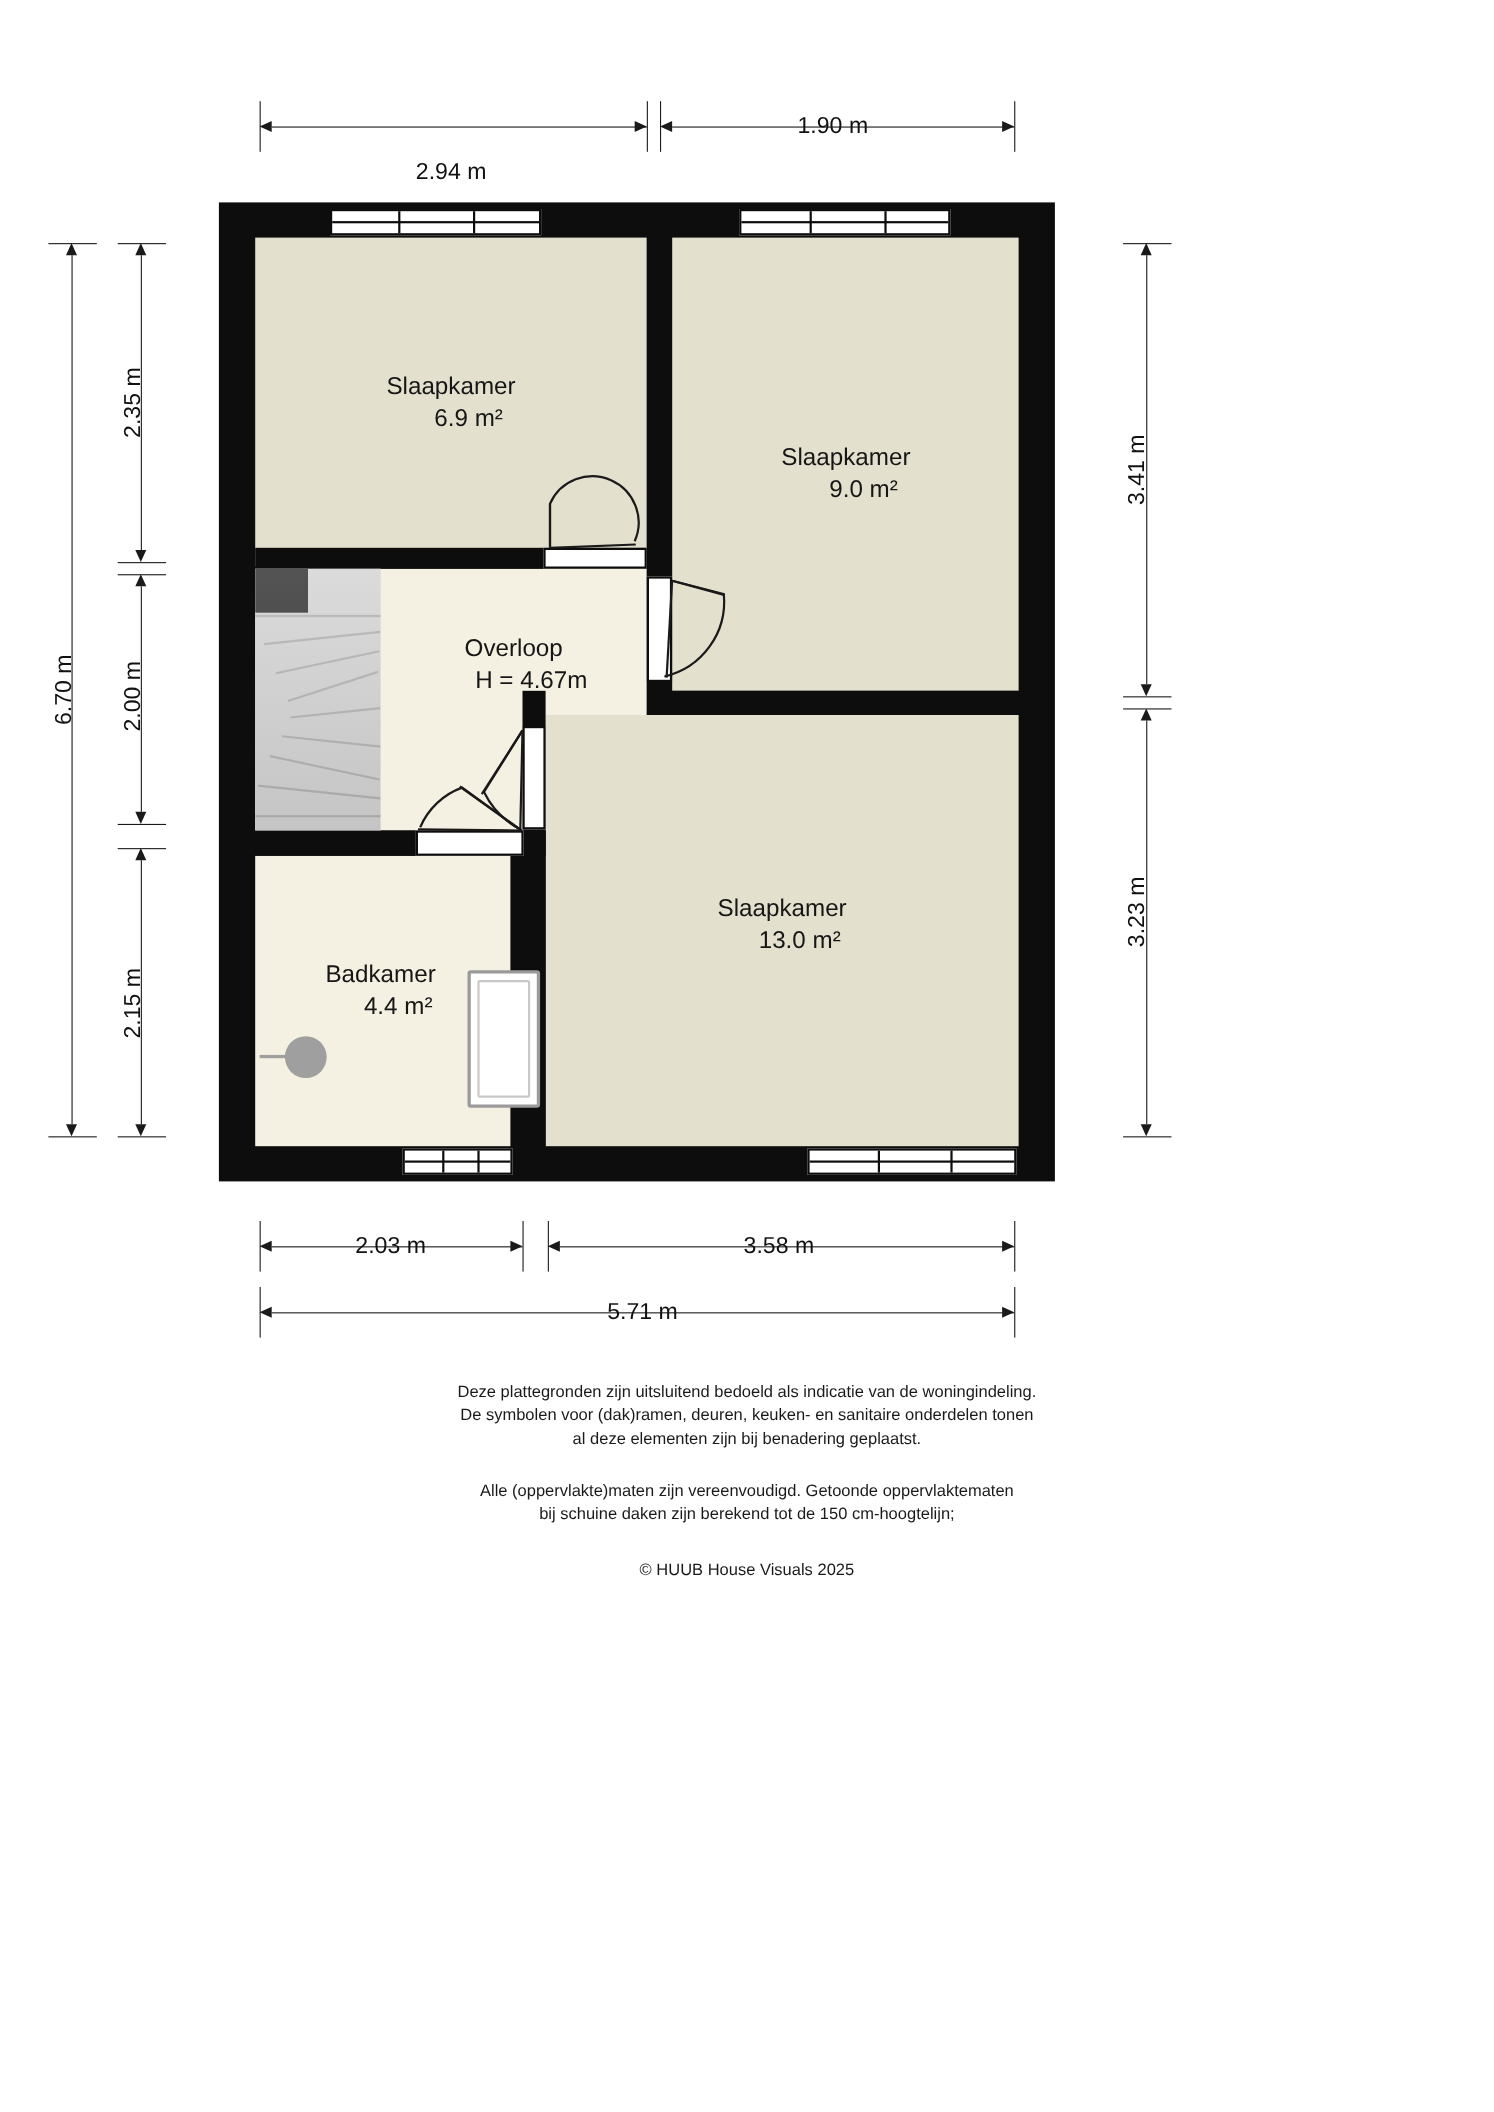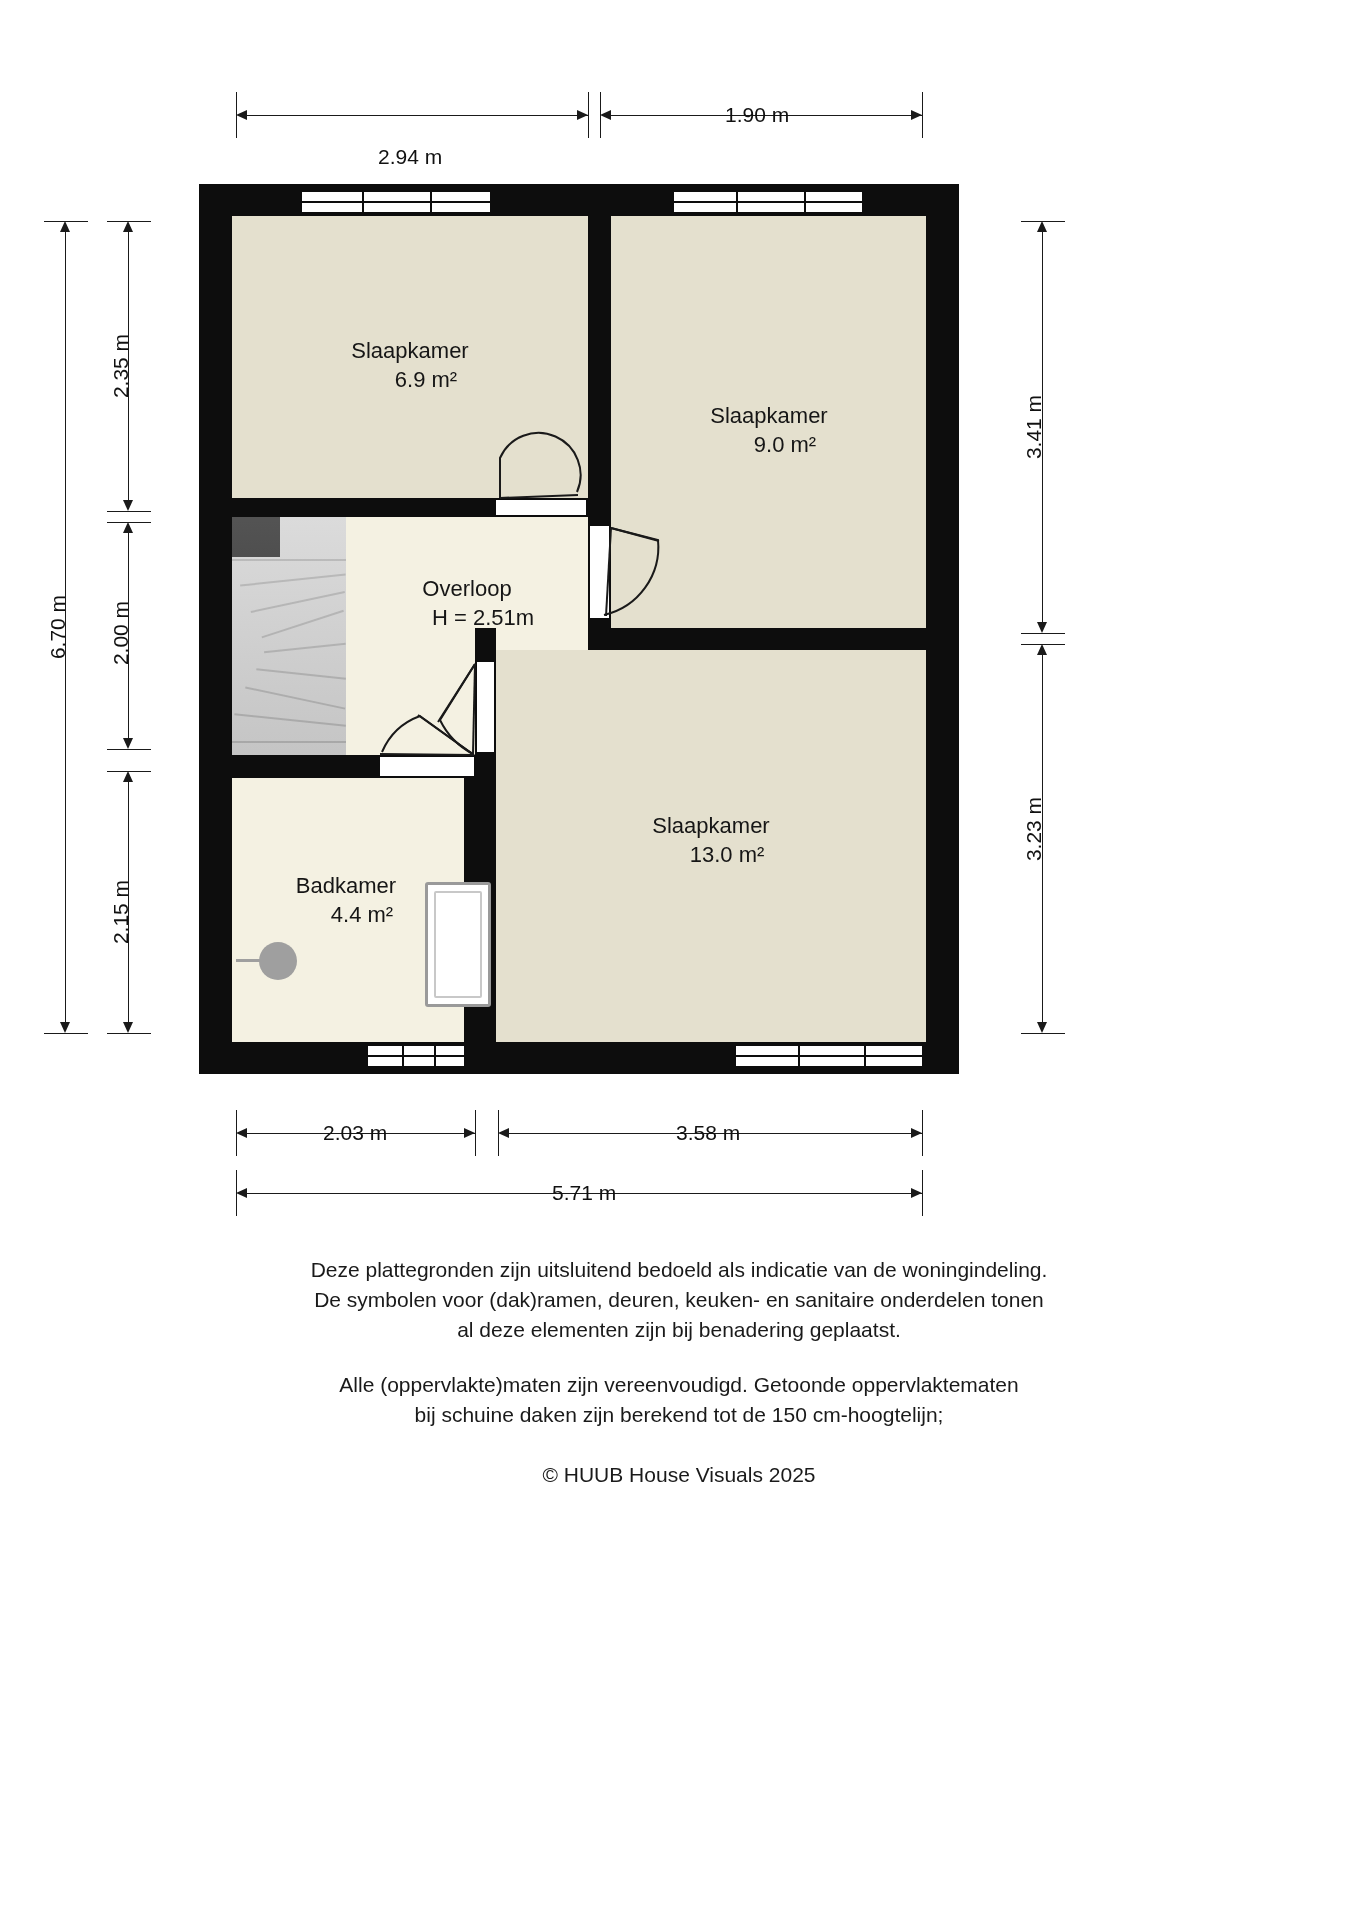--- a/index.html
+++ b/index.html
@@ -182,21 +182,21 @@
   
   #footer {
     position: absolute;
     left: 0;
     top: 1255px;
     width: 1358px;
     text-align: center;
   }
   #footer p {
     margin: 0;
-    font-size: 21px;
+    font-size: 15px;
     line-height: 1.42;
     color: #1a1a1a;
   }
   #footer .gap { height: 26px; }
   #footer .gap2 { height: 30px; }
 </style>
 </head>
 <body>
 
 <div class="abs">
@@ -386,21 +386,21 @@
     <span class="area">6.9 m²</span>
   </div>
 
   <div class="room-label" style="left:669px; top:401px; width:200px;">
     <span>Slaapkamer</span>
     <span class="area">9.0 m²</span>
   </div>
 
   <div class="room-label" style="left:367px; top:574px; width:200px;">
     <span>Overloop</span>
-    <span class="area">H = 2.51m</span>
+    <span class="area">H = 4.67m</span>
   </div>
 
   <div class="room-label" style="left:611px; top:811px; width:200px;">
     <span>Slaapkamer</span>
     <span class="area">13.0 m²</span>
   </div>
 
   <div class="room-label" style="left:246px; top:871px; width:200px;">
     <span>Badkamer</span>
     <span class="area">4.4 m²</span>

